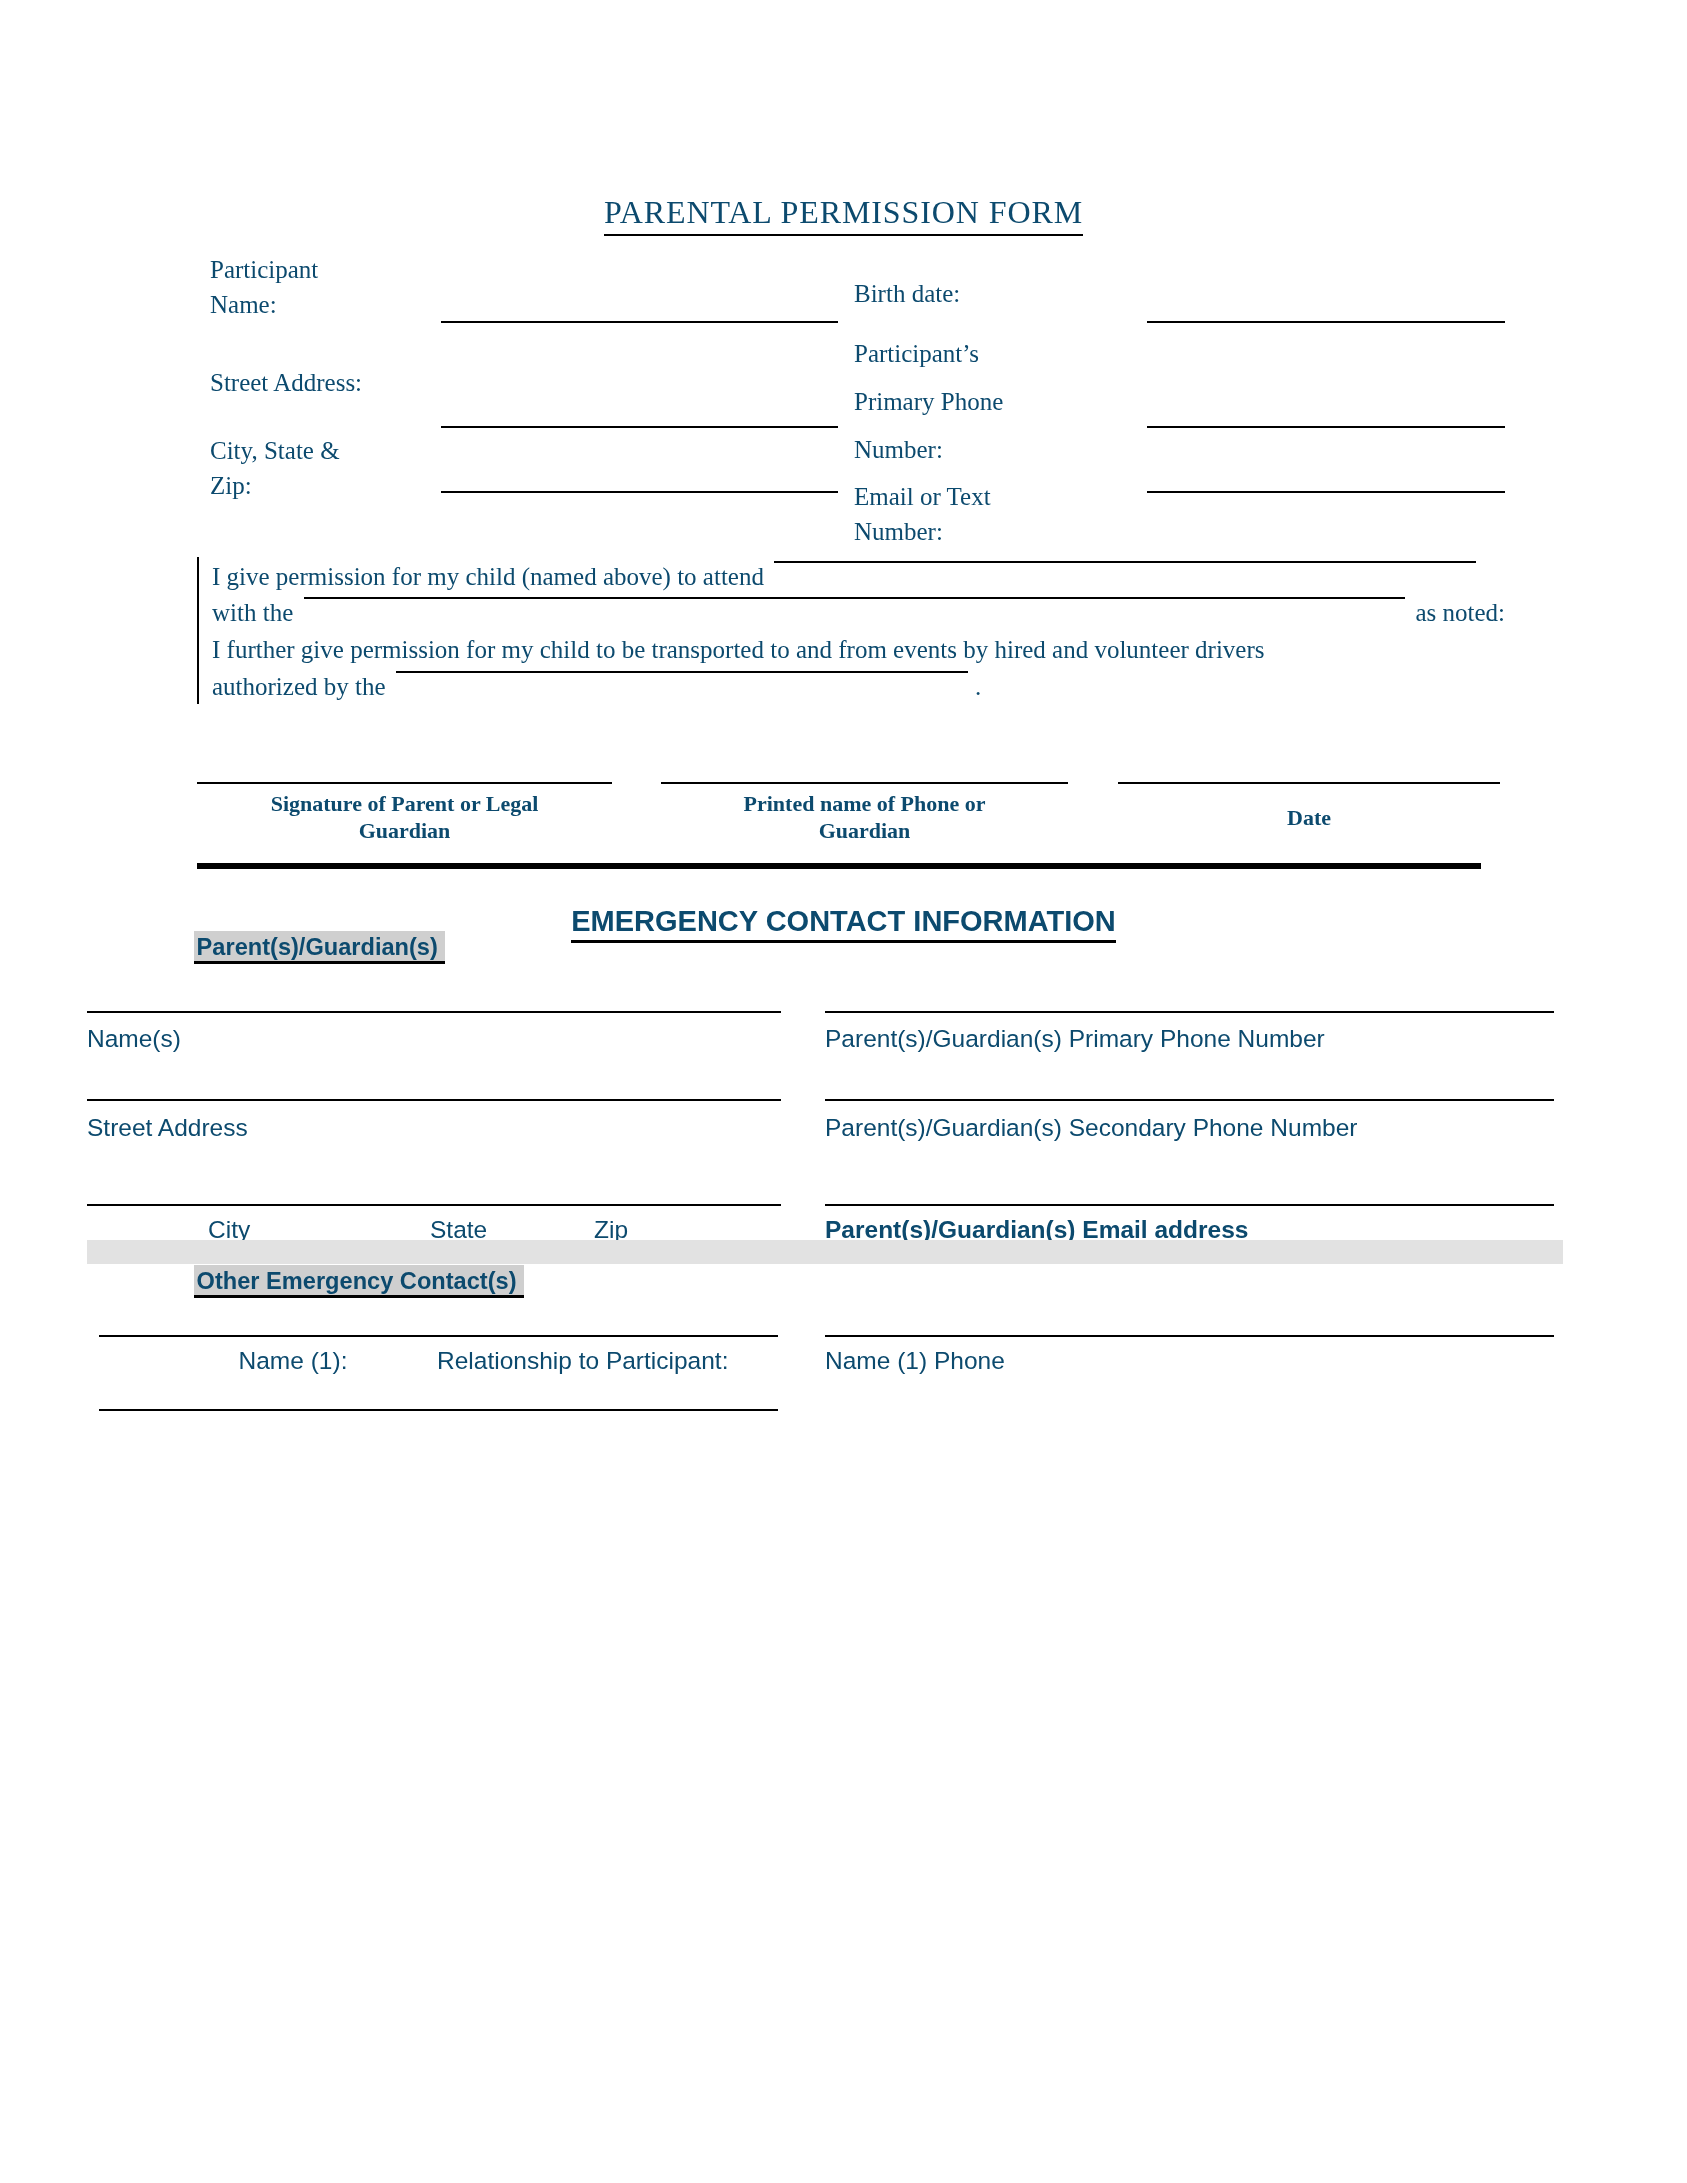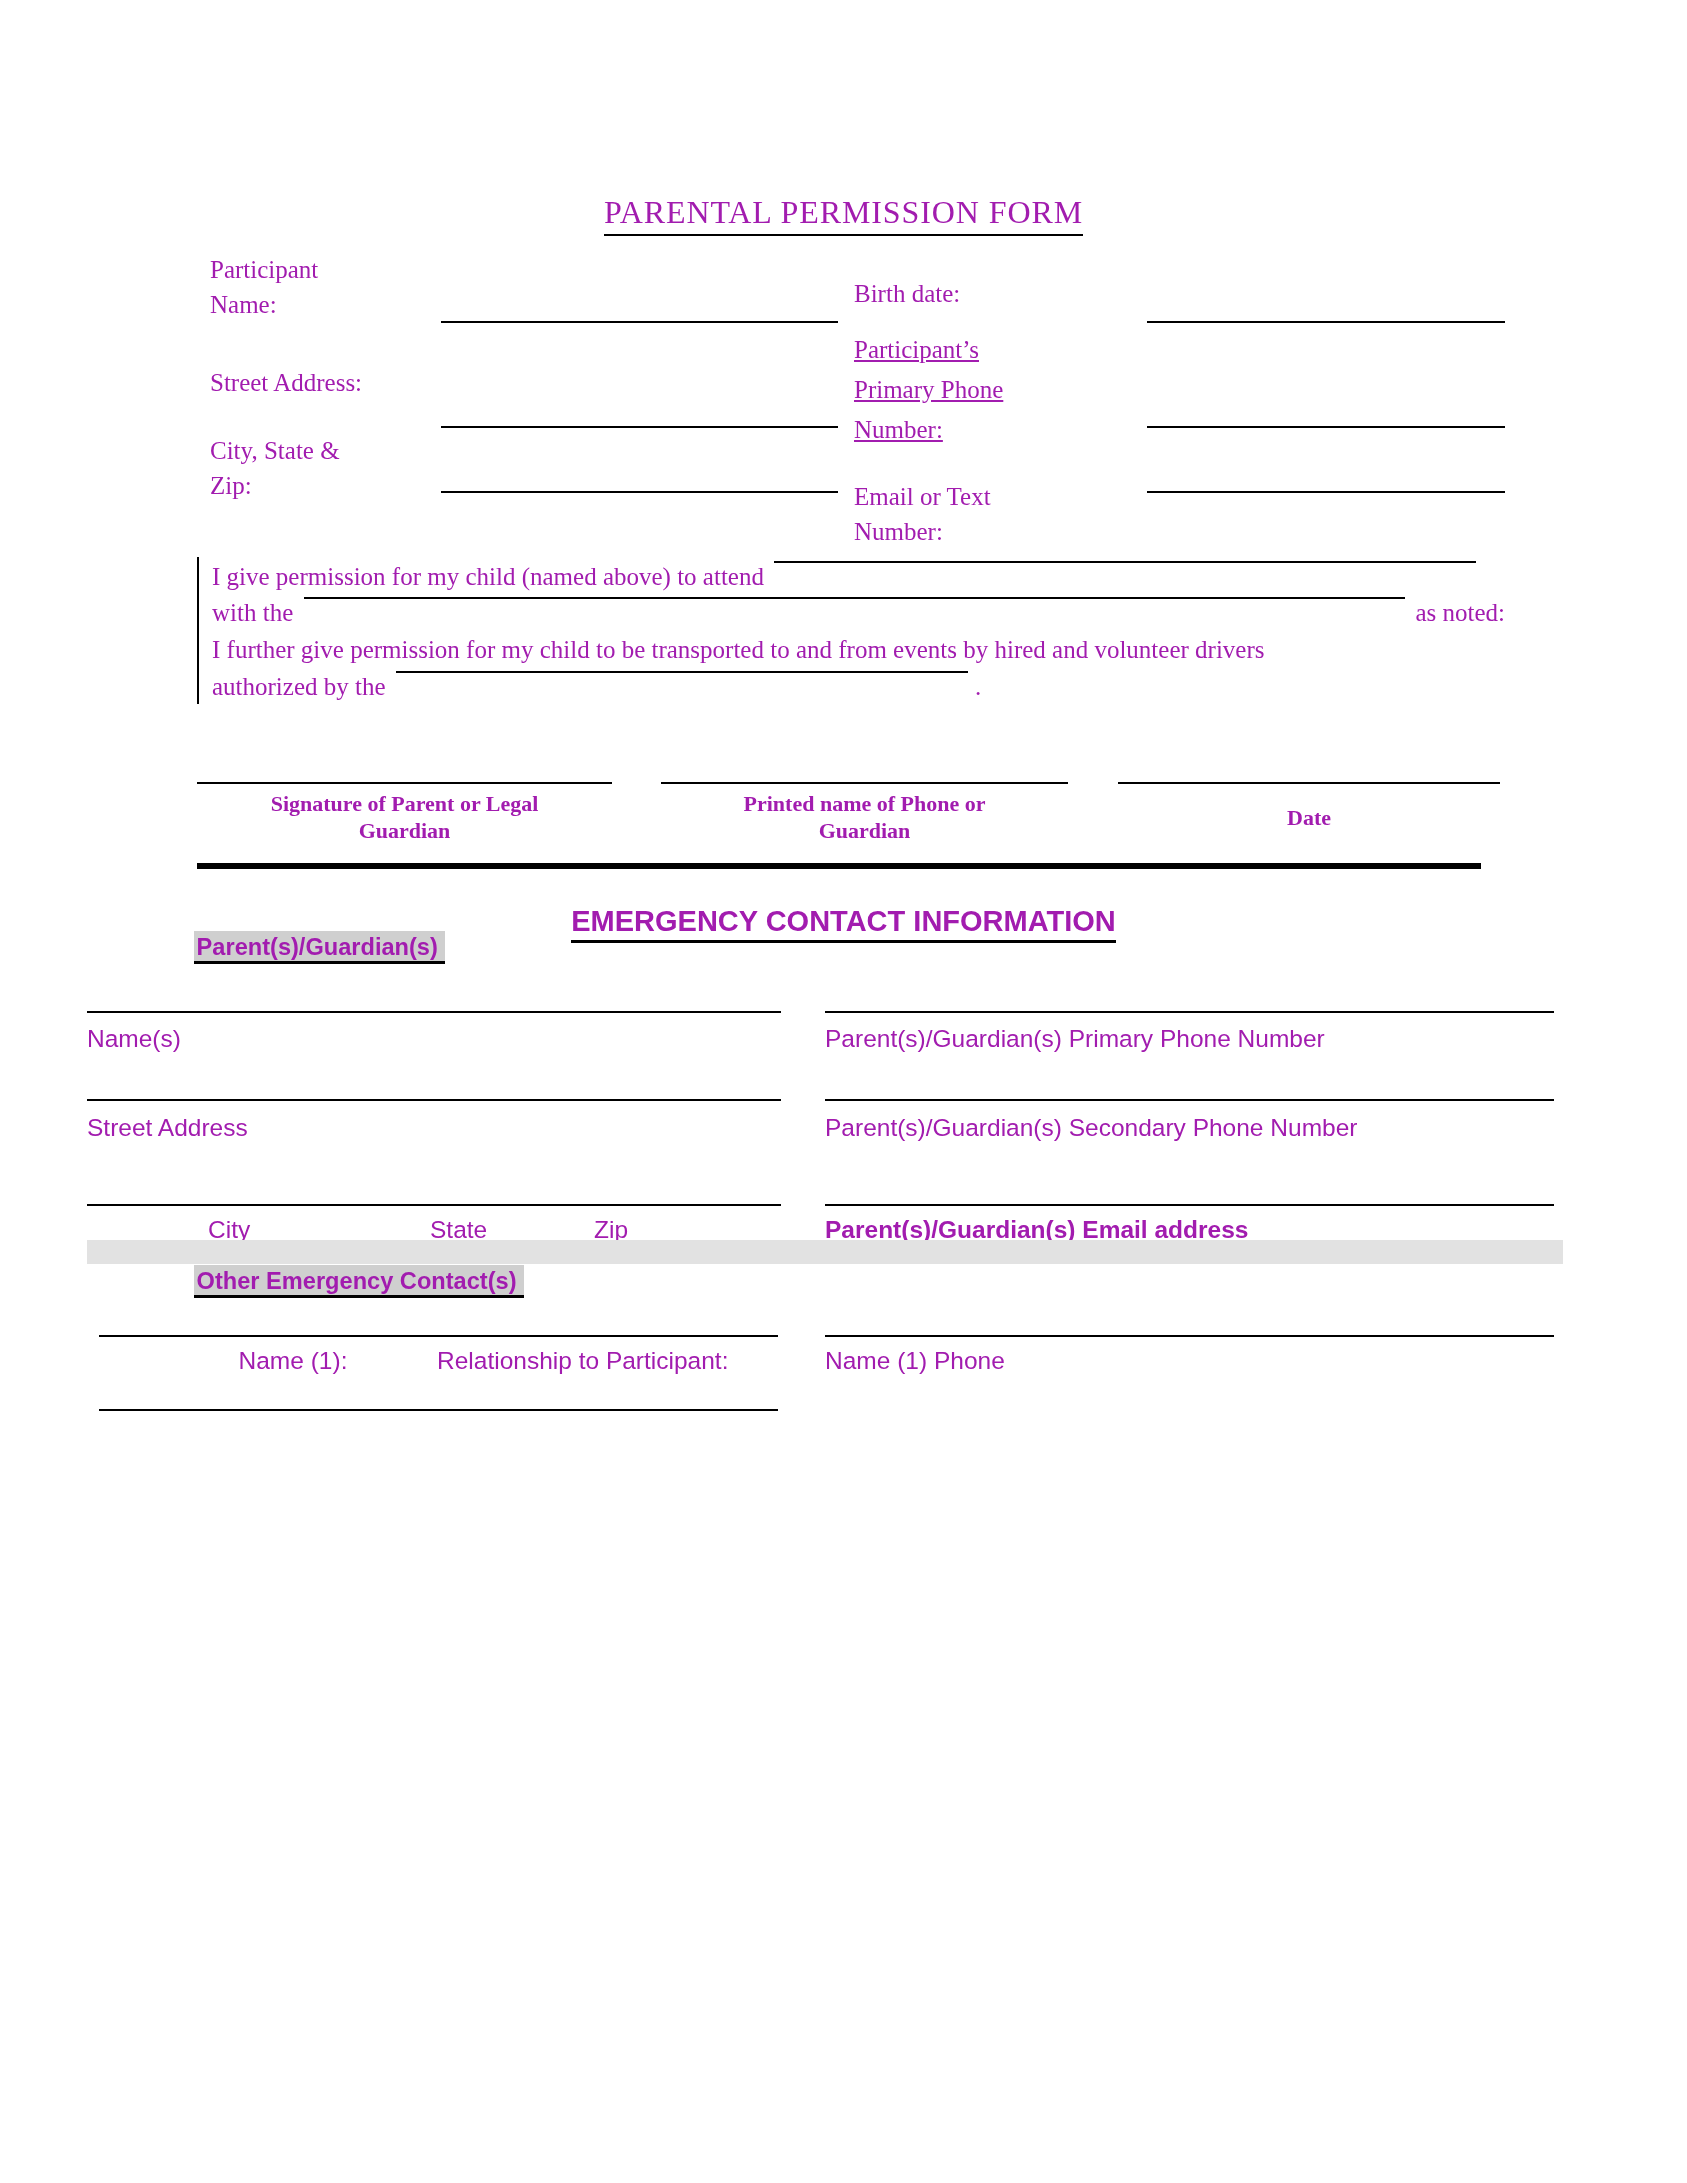--- a/index.html
+++ b/index.html
@@ -1,21 +1,21 @@
 <!DOCTYPE html>
 <html style="font-size:14px"><head>
 <meta charset="utf-8">
 <style>
   html,body{margin:0;padding:0;background:#ffffff;}
   .page{
     position:relative;
     width:1687px;
     height:2184px;
     background:#ffffff;
-    color:#a21caf;
+    color:#0c4a6e;
     font-family:"Liberation Serif","DejaVu Serif",serif;
     overflow:hidden;
   }
   .multiline{white-space:pre-line;}
 
   
   .title-wrap{position:absolute;top:194px;left:0;width:100%;text-align:center;}
   .title{
     display:inline-block;
     font-size:32px;
@@ -23,21 +23,21 @@
     border-bottom:2.6px solid #000;
     padding-bottom:2.6px;
   }
 
   
   .p-label{position:absolute;font-size:25px;line-height:35px;}
   .lab-name{left:210px;top:252px;}
   .lab-street{left:210px;top:365px;}
   .lab-city{left:210px;top:433px;}
   .lab-birth{left:854px;top:276px;}
-  .lab-phone{left:854px;top:330px;line-height:40px;text-decoration:underline;}
+  .lab-phone{left:854px;top:330px;line-height:48px;}
   .lab-email{left:854px;top:431px;margin-top:48px;}
 
   .field-line{position:absolute;height:0;border-bottom:2.6px solid #000;}
   .f-name{left:441px;top:321px;width:397px;}
   .f-street{left:441px;top:426px;width:397px;}
   .f-city{left:441px;top:491px;width:397px;}
   .f-birth{left:1147px;top:321px;width:358px;}
   .f-phone{left:1147px;top:426px;width:358px;}
   .f-email{left:1147px;top:491px;width:358px;}
 

